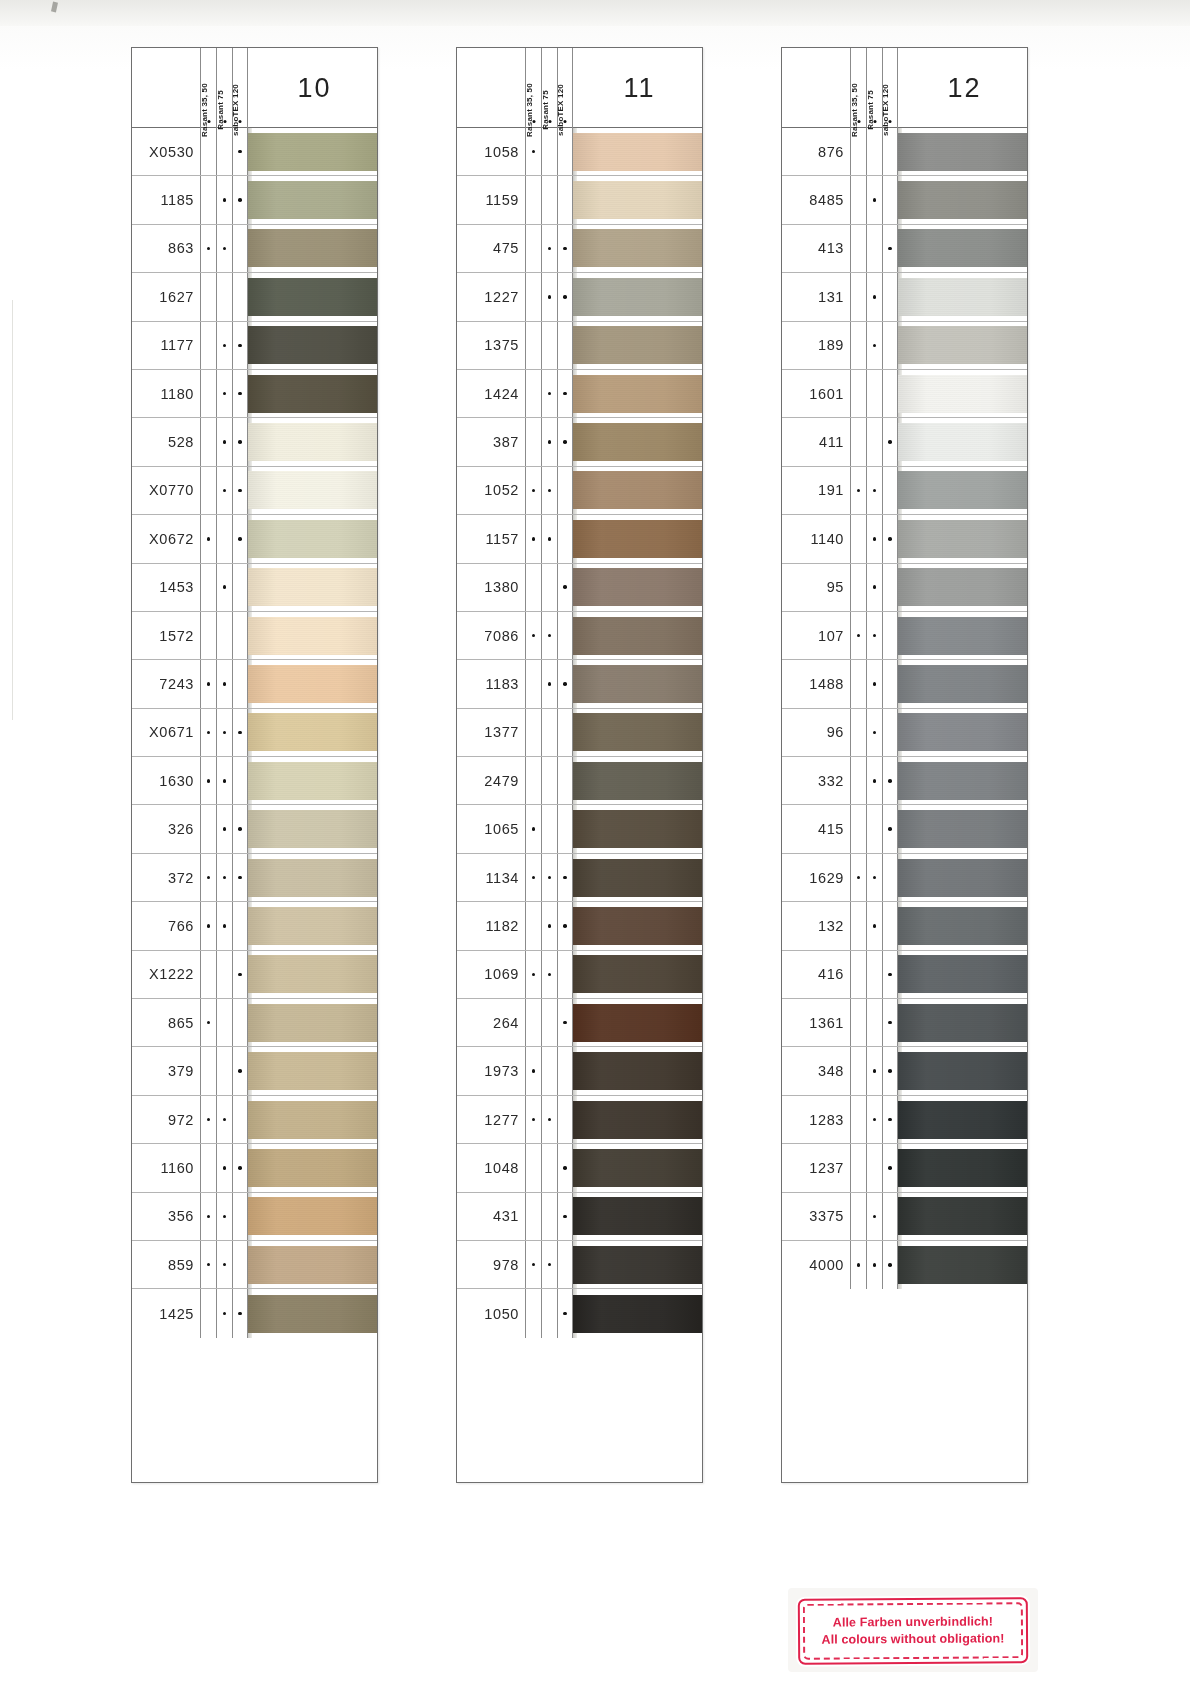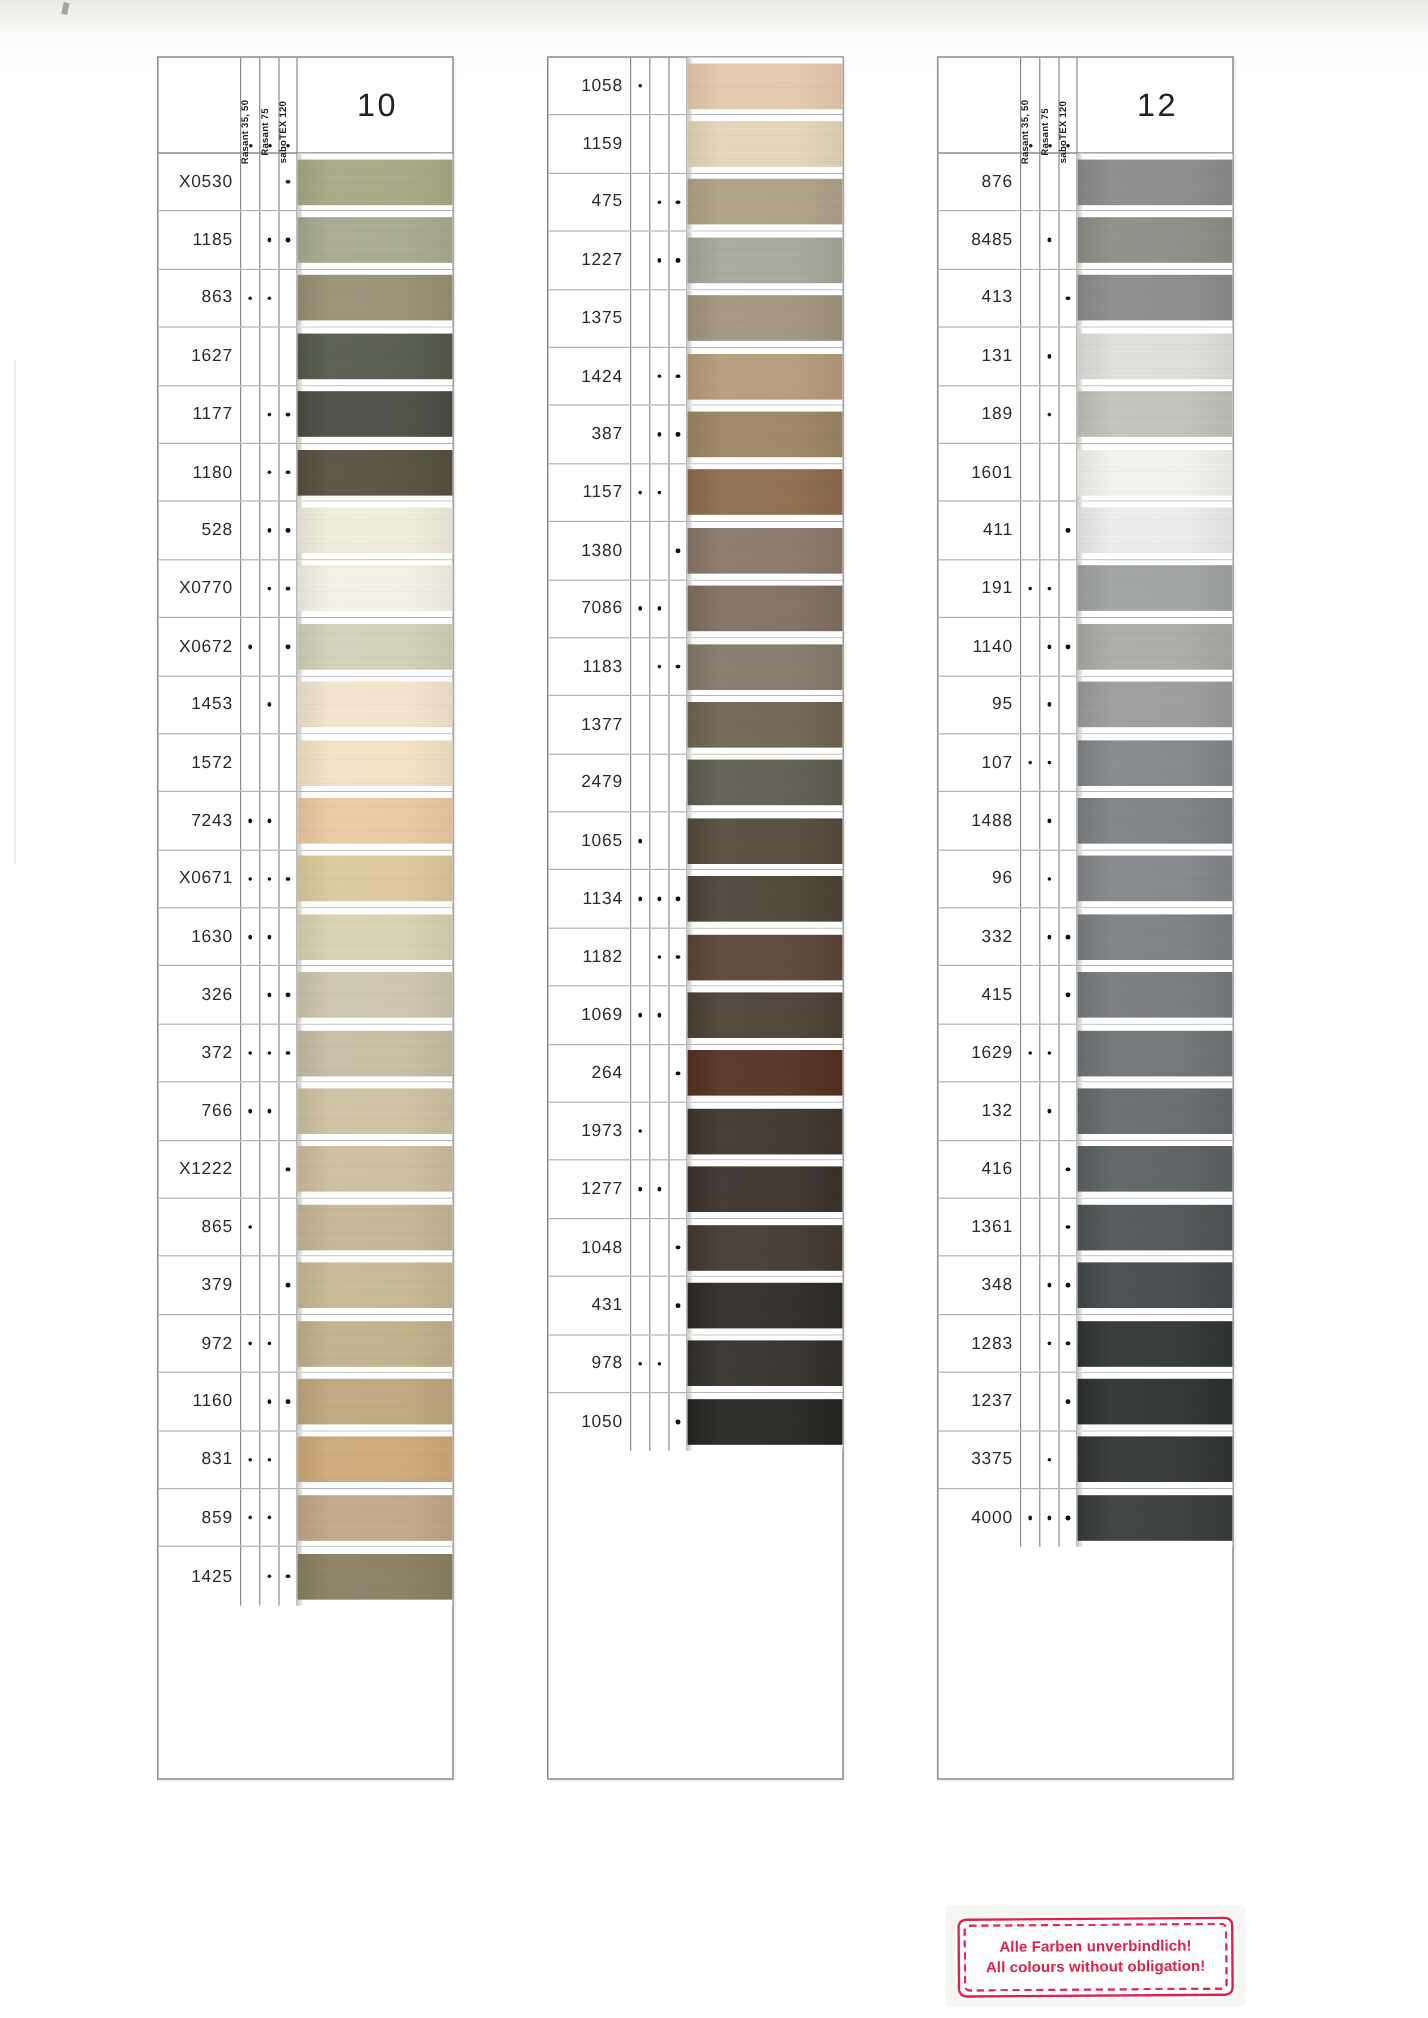--- a/index.html
+++ b/index.html
@@ -557,21 +557,21 @@
             <div class="dotcell">
               <span class="dot"></span>
             </div>
           </div>
           <div class="swatch-cell">
             <div class="swatch-rail"></div>
             <div class="swatch" style="background: rgb(191, 168, 126);"></div>
           </div>
         </div>
         <div class="row">
-          <div class="row-code">831</div>
+          <div class="row-code">356</div>
           <div class="row-dots">
             <div class="dotcell">
               <span class="dot"></span>
             </div>
             <div class="dotcell">
               <span class="dot"></span>
             </div>
             <div class="dotcell"></div>
           </div>
           <div class="swatch-cell">
@@ -607,20 +607,37 @@
             </div>
           </div>
           <div class="swatch-cell">
             <div class="swatch-rail"></div>
             <div class="swatch" style="background: rgb(138, 127, 99);"></div>
           </div>
         </div>
       </div>
     </div>
   <div class="panel" id="panel-11">
+      <div class="panel-head">
+        <div class="head-cols">
+          <div class="head-col">
+            <span class="vtext">Rasant 35, 50</span>
+            <span class="hdot"></span>
+          </div>
+          <div class="head-col">
+            <span class="vtext">Rasant 75</span>
+            <span class="hdot"></span>
+          </div>
+          <div class="head-col">
+            <span class="vtext">saboTEX 120</span>
+            <span class="hdot"></span>
+          </div>
+        </div>
+        <div class="panel-number">11</div>
+      </div>
       <div class="panel-body">
         <div class="row">
           <div class="row-code">1058</div>
           <div class="row-dots">
             <div class="dotcell">
               <span class="dot"></span>
             </div>
             <div class="dotcell"></div>
             <div class="dotcell"></div>
           </div>
@@ -708,20 +725,36 @@
             <div class="dotcell">
               <span class="dot"></span>
             </div>
             <div class="dotcell">
               <span class="dot"></span>
             </div>
           </div>
           <div class="swatch-cell">
             <div class="swatch-rail"></div>
             <div class="swatch" style="background: rgb(155, 134, 99);"></div>
+          </div>
+        </div>
+        <div class="row">
+          <div class="row-code">1052</div>
+          <div class="row-dots">
+            <div class="dotcell">
+              <span class="dot"></span>
+            </div>
+            <div class="dotcell">
+              <span class="dot"></span>
+            </div>
+            <div class="dotcell"></div>
+          </div>
+          <div class="swatch-cell">
+            <div class="swatch-rail"></div>
+            <div class="swatch" style="background: rgb(165, 136, 106);"></div>
           </div>
         </div>
         <div class="row">
           <div class="row-code">1157</div>
           <div class="row-dots">
             <div class="dotcell">
               <span class="dot"></span>
             </div>
             <div class="dotcell">
               <span class="dot"></span>

